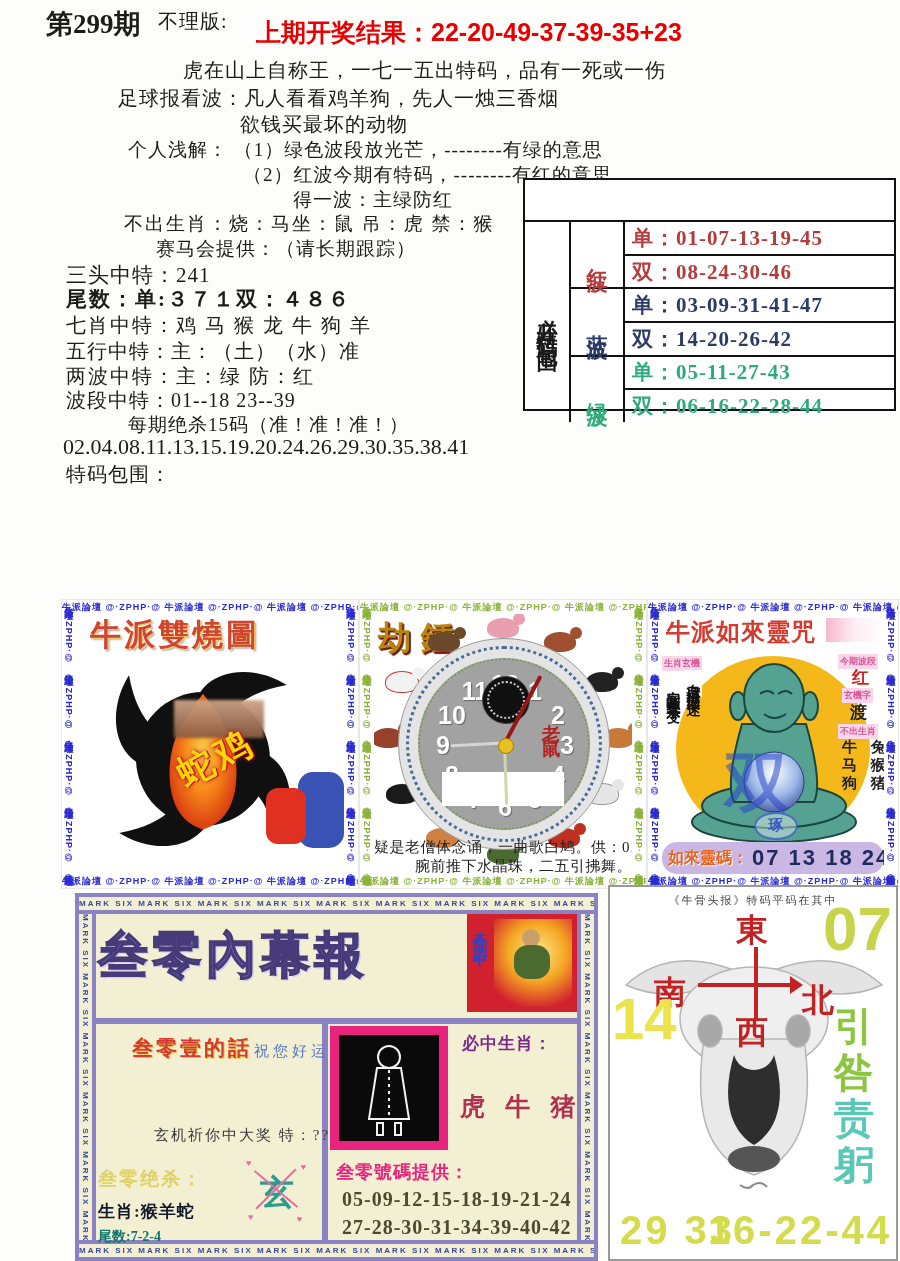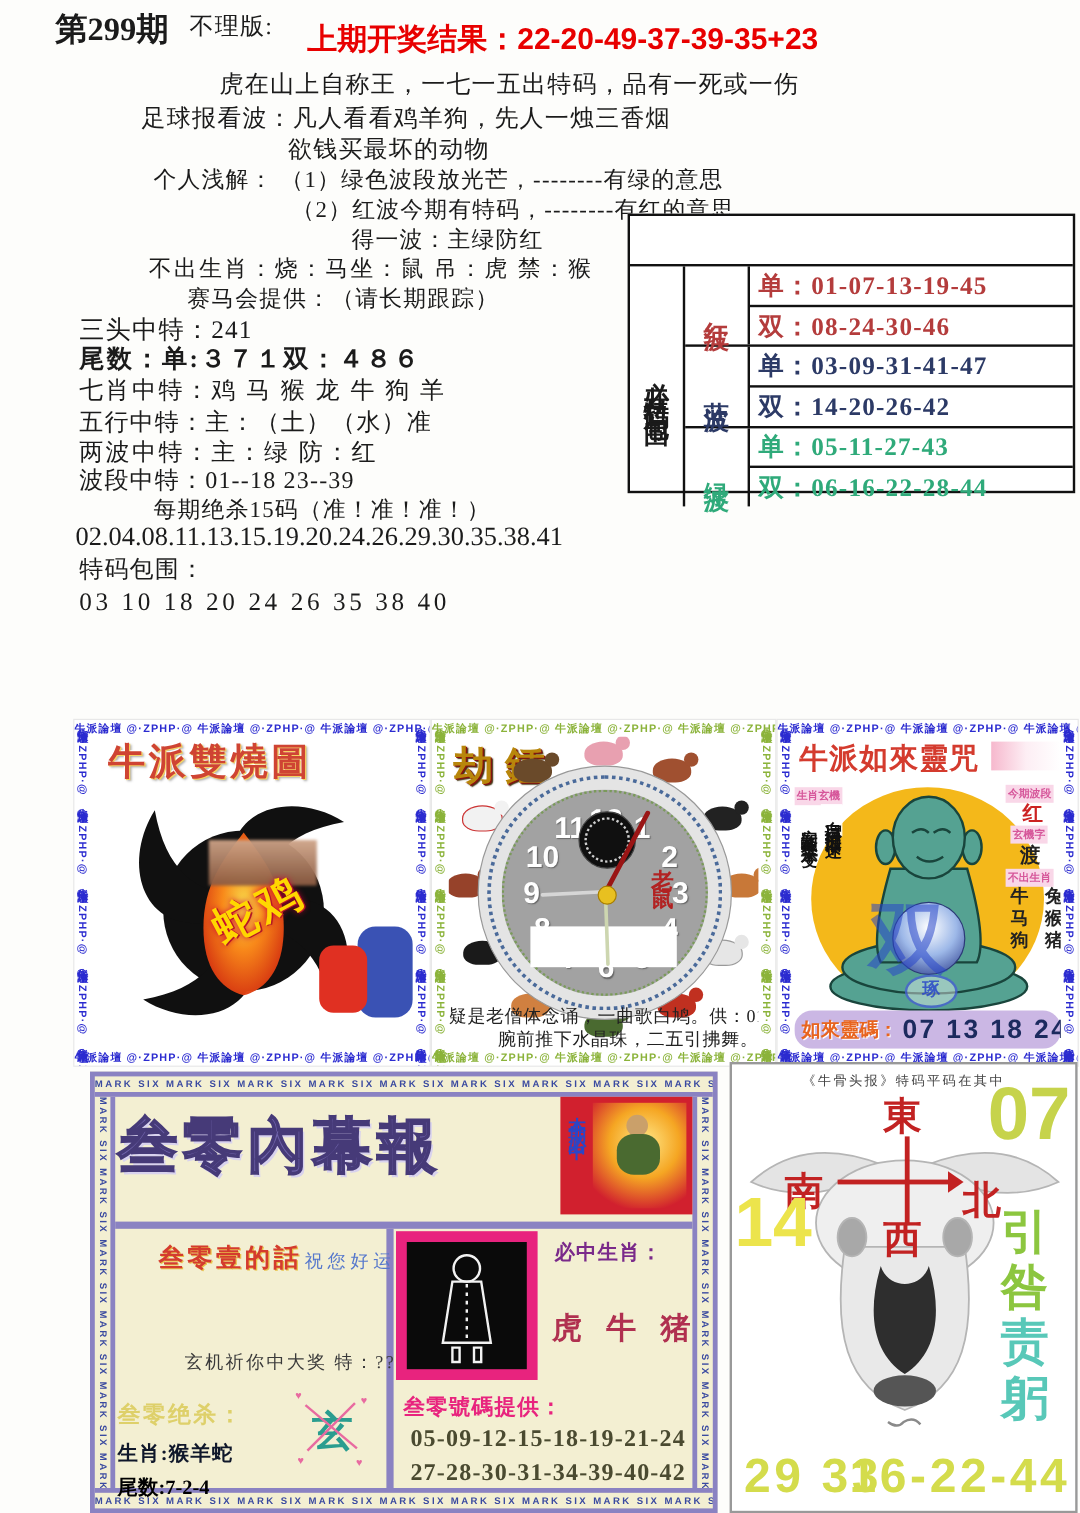--- a/index.html
+++ b/index.html
@@ -146,21 +146,21 @@
   .pi-deity::before{content:"";position:absolute;left:28px;top:10px;width:18px;height:18px;border-radius:50%;background:#caa06a;}
   .pi-deity::after{content:"";position:absolute;left:20px;top:26px;width:36px;height:34px;border-radius:40%;background:#4a6a30;}
   .pi-divh{position:absolute;left:0;right:0;top:104px;height:6px;background:#8a82c2;}
   .pi-divv{position:absolute;left:226px;top:110px;bottom:0;width:6px;background:#8a82c2;}
   .pi-heading{position:absolute;left:36px;top:120px;font-size:21px;font-weight:bold;color:#d43b2e;
               letter-spacing:3px;text-shadow:1px 1px 0 #e8c24a;white-space:nowrap;}
   .pi-wish{position:absolute;left:158px;top:128px;font-size:15px;color:#5577cc;letter-spacing:4px;white-space:nowrap;}
   .pi-line1{position:absolute;left:58px;top:212px;font-size:15px;color:#3a3a3a;letter-spacing:2px;white-space:nowrap;}
   .pi-kill{position:absolute;left:2px;top:252px;font-size:19px;font-weight:bold;color:#ded06a;letter-spacing:2px;}
   .pi-zod{position:absolute;left:2px;top:286px;font-size:17px;font-weight:bold;color:#0f172a;letter-spacing:1px;}
-  .pi-tail{position:absolute;left:2px;top:314px;font-size:17px;font-weight:bold;color:#000000;}
+  .pi-tail{position:absolute;left:2px;top:314px;font-size:14px;font-weight:bold;color:#0f766e;}
   .pi-charm{position:absolute;left:150px;top:244px;width:60px;height:66px;}
   .pi-charm .ch{position:absolute;left:14px;top:12px;font-size:34px;font-weight:bold;color:#2a9d8f;}
   .pi-charm .ln{position:absolute;left:2px;top:30px;width:56px;height:2px;background:#e86aa0;}
   .pi-charm .ln.a{transform:rotate(40deg);} .pi-charm .ln.b{transform:rotate(-45deg);}
   .pi-charm .hv{position:absolute;font-size:9px;color:#e86aa0;}
   .pi-frame{position:absolute;left:234px;top:112px;width:118px;height:124px;background:#e8237e;padding:9px;box-sizing:border-box;}
   .pi-black{width:100%;height:100%;background:#0a0a0a;position:relative;}
   .pi-zlabel{position:absolute;left:366px;top:118px;font-size:17px;font-weight:bold;color:#7a2a8a;
              letter-spacing:1px;white-space:nowrap;}
   .pi-zvals{position:absolute;left:364px;top:176px;font-size:25px;font-weight:bold;color:#b03050;
@@ -205,21 +205,20 @@
   <span class="tl l8">赛马会提供：（请长期跟踪）</span>
   <span class="tl l9">三头中特：241</span>
   <span class="tl l10">尾数：单:３７１双：４８６</span>
   <span class="tl l11">七肖中特：鸡 马 猴 龙 牛 狗 羊</span>
   <span class="tl l12">五行中特：主：（土）（水）准</span>
   <span class="tl l13">两波中特：主：绿 防：红</span>
   <span class="tl l14">波段中特：01--18 23--39</span>
   <span class="tl l15">每期绝杀15码（准！准！准！）</span>
   <span class="tl l16">02.04.08.11.13.15.19.20.24.26.29.30.35.38.41</span>
   <span class="tl l17">特码包围：</span>
-  <span class="tl l18">03 10 18 20 24 26 35 38 40</span>
 </div>
 
 <div id="box-table">
   <div class="bt-top"></div>
   <div class="bt-body">
     <div class="bt-side vert">必开特码包围</div>
     <div class="bt-rows">
       <div class="bt-row">
         <div class="bt-wave vert c-red">红波</div>
         <div class="bt-cells">

